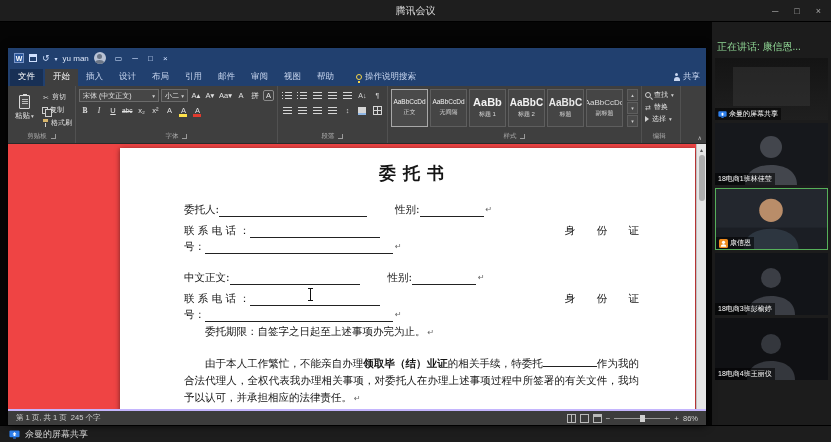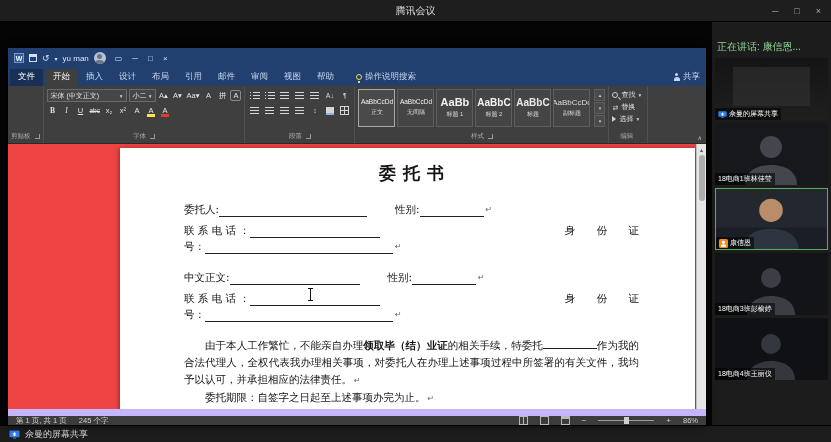--- a/index.html
+++ b/index.html
@@ -123,21 +123,21 @@
   .deadline{margin-top:1px;text-align:left}
   .ibeam{position:absolute;left:190px;top:141px;width:1px;height:11px;background:#111}
   .ibeam::before,.ibeam::after{content:"";position:absolute;left:-2px;width:5px;height:1px;background:#111}
   .ibeam::before{top:-1px}
   .ibeam::after{bottom:-1px}
   .vscroll{position:absolute;right:0;top:0;bottom:0;width:10px;background:#e6e6e6;border-left:1px solid #c0c0c0;display:flex;flex-direction:column;align-items:center}
   .varr{font-size:6px;color:#555;padding:2px 0;cursor:pointer}
   .vthumb{width:6px;height:46px;background:#adadad;border-radius:3px;cursor:pointer}
 
   
-  .w-status{height:16px;background:#3c3c3c;display:flex;align-items:center;gap:12px;padding:0 8px;color:#d0d0d0;font-size:7.5px;border-top:7px solid #c4b5fd;flex:none}
+  .w-status{height:16px;background:#3c3c3c;display:flex;align-items:center;gap:4px;padding:0 8px;color:#d0d0d0;font-size:7.5px;border-top:2px solid #c4b5fd;flex:none}
   .vm{width:9px;height:9px;border:1px solid #b9b9b9;display:inline-block;cursor:pointer}
   .vm-read{background:linear-gradient(to right,transparent 46%,#b9b9b9 46%,#b9b9b9 54%,transparent 54%)}
   .vm-web{border-top:3px solid #b9b9b9}
   .zbtn{cursor:pointer;font-size:8px}
   .ztrack{width:56px;height:1px;background:#9a9a9a;position:relative;cursor:pointer}
   .zthumb{position:absolute;left:26px;top:-3px;width:5px;height:7px;background:#d0d0d0}
   .zlevel{cursor:pointer}
 
   
   .panel{width:119px;background:#1c1c1c;overflow:hidden;display:flex;flex-direction:column}
@@ -202,20 +202,43 @@
           </span>
           <span class="tab-share">
             <span class="ic-person"></span>
             <span>共享</span>
           </span>
         </div>
 
         <div class="w-ribbon">
 
           <div class="grp g-clip">
+            <div class="g-body">
+              <div class="paste">
+                <span class="ic-clipboard"></span>
+                <span class="paste-lab">
+                  <span>粘贴</span>
+                  <span class="caret">▾</span>
+                </span>
+              </div>
+              <div class="clip-col">
+                <div class="sbtn">
+                  <span class="mini-ic">✂</span>
+                  <span>剪切</span>
+                </div>
+                <div class="sbtn">
+                  <span class="mini-ic ic-copy"></span>
+                  <span>复制</span>
+                </div>
+                <div class="sbtn">
+                  <span class="mini-ic ic-brush"></span>
+                  <span>格式刷</span>
+                </div>
+              </div>
+            </div>
             <div class="g-label">
               <span>剪贴板</span>
               <span class="dlg"></span>
             </div>
           </div>
 
           <div class="grp g-font">
             <div class="g-row">
               <span class="combo combo-font">
                 <span>宋体 (中文正文)</span>
@@ -400,22 +423,22 @@
               <span class="blank" style="width:130px"></span>
               <span class="flex1"></span>
               <span class="idspread">身 份 证</span>
             </div>
             <div class="fl">
               <span>号：</span>
               <span class="blank" style="width:188px"></span>
               <span class="pm">↵</span>
             </div>
 
+            <p class="body deadline"><span>委托期限：自签字之日起至上述事项办完为止。</span><span class="pm">↵</span></p>
             <p class="body"><span>由于本人工作繁忙，不能亲自办理</span><b>领取毕（结）业证</b><span>的相关手续，特委托</span><span class="blank"></span><span>作为我的合法代理人，全权代表我办理相关事项，对委托人在办理上述事项过程中所签署的有关文件，我均予以认可，并承担相应的法律责任。</span><span class="pm">↵</span></p>
-            <p class="body deadline"><span>委托期限：自签字之日起至上述事项办完为止。</span><span class="pm">↵</span></p>
 
             <span class="ibeam"></span>
           </div>
 
           <div class="vscroll">
             <span class="varr">▴</span>
             <span class="vthumb"></span>
           </div>
         </div>
 

